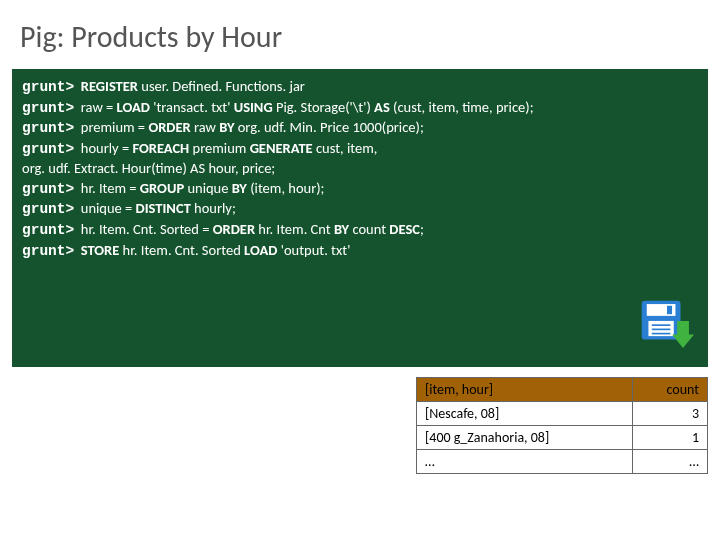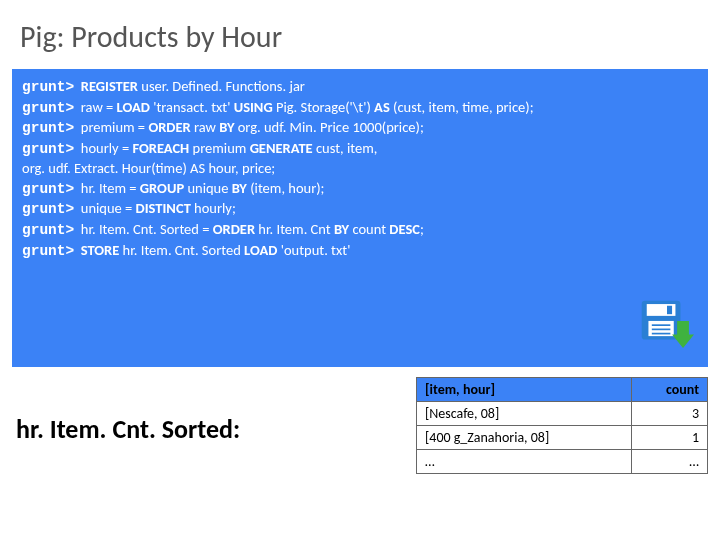--- a/index.html
+++ b/index.html
@@ -11,21 +11,21 @@
     font-family: Calibri, Arial, sans-serif;
     overflow: hidden;
   }
   .title {
     font-size: 30px;
     color: #555;
     padding: 18px 0 14px 20px;
     font-weight: 400;
   }
   .code-block {
-    background: #3b82f6;
+    background: #14532d;
     color: #fff;
     margin: 0 12px 0 12px;
     padding: 8px 10px 70px 10px;
     font-size: 14.5px;
     line-height: 1.35;
     position: relative;
     min-height: 220px;
   }
   .prompt {
     font-family: "Courier New", monospace;
@@ -57,22 +57,22 @@
     font-size: 14px;
     margin-left: auto;
     width: 292px;
   }
   th, td {
     border: 1px solid #666;
     padding: 3px 8px;
     text-align: left;
   }
   th {
-    background: #3b82f6;
-    font-weight: bold;
+    background: #a16207;
+    font-weight: normal;
   }
   td.num, th.num { text-align: right; }
 </style>
 </head>
 <body>
 
 <div class="title">Pig: Products by Hour</div>
 
 <div class="code-block">
   <div><span class="prompt">grunt&gt;</span>&nbsp; <span class="bold">REGISTER</span> user. Defined. Functions. jar</div>
@@ -91,21 +91,20 @@
     <rect x="32" y="8" width="6" height="10" fill="#2a7fd4"></rect>
     <rect x="10" y="26" width="30" height="18" fill="#fff"></rect>
     <rect x="14" y="30" width="22" height="2" fill="#2a7fd4"></rect>
     <rect x="14" y="35" width="22" height="2" fill="#2a7fd4"></rect>
     <rect x="14" y="40" width="22" height="2" fill="#2a7fd4"></rect>
     <path d="M44 26 L58 26 L58 42 L64 42 L51 58 L38 42 L44 42 Z" fill="#3fb23f"></path>
   </svg>
 </div>
 
 <div class="bottom">
-  <div class="var-name">hr. Item. Cnt. Sorted:</div>
   <table>
     <tbody>
         <tr>
       <th>[item, hour]</th>
       <th class="num">count</th>
     </tr>
     <tr>
       <td>[Nescafe, 08]</td>
       <td class="num">3</td>
     </tr>

